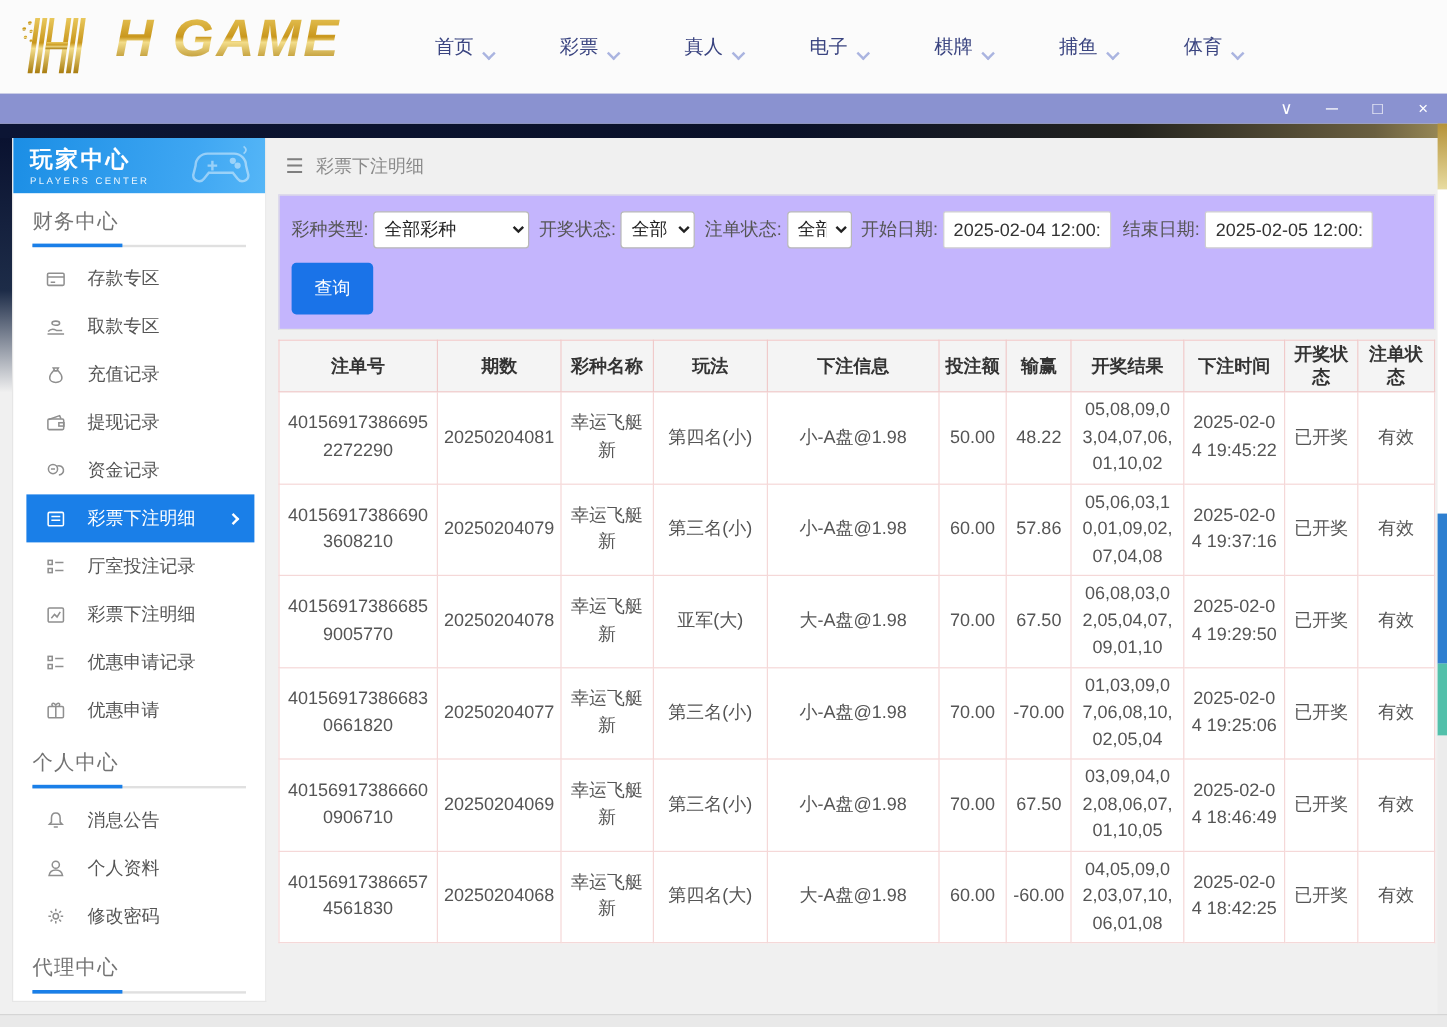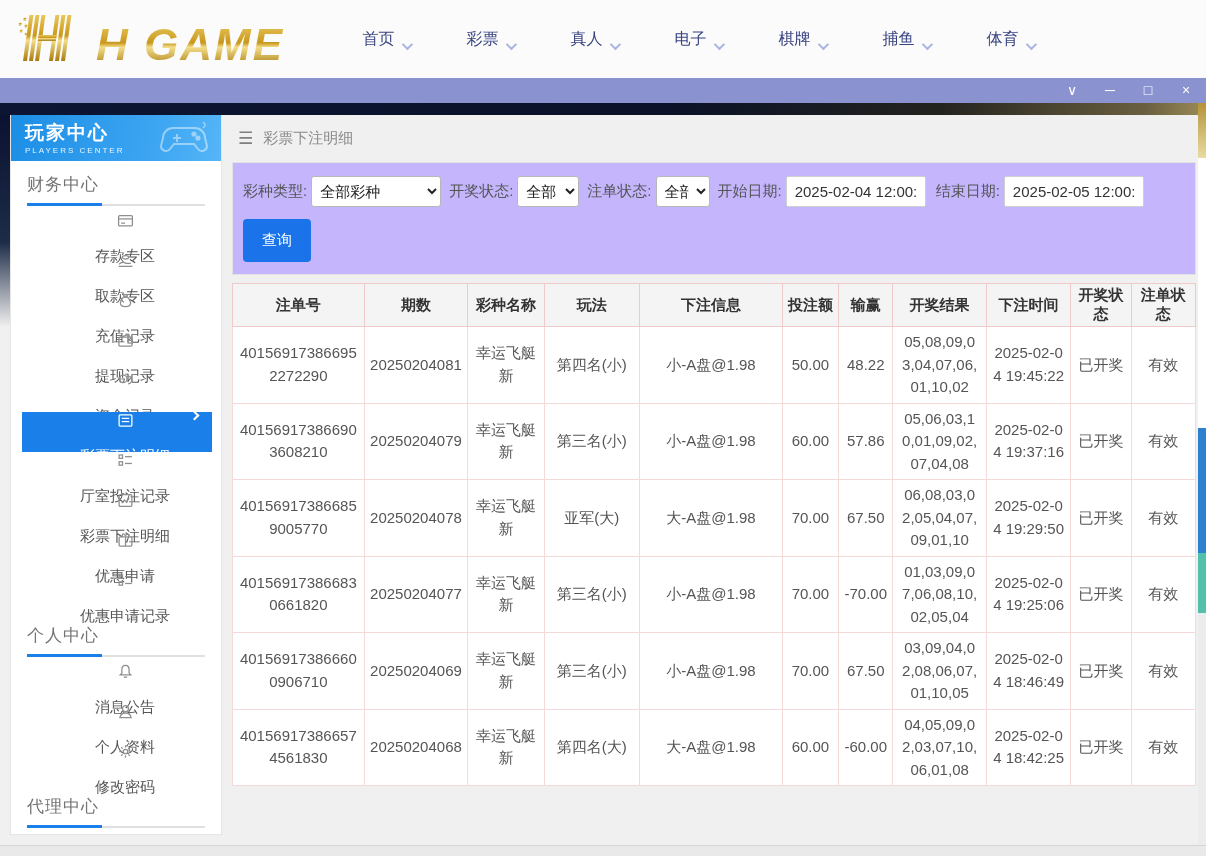--- a/index.html
+++ b/index.html
@@ -2,21 +2,21 @@
 <html><head>
 <meta charset="utf-8">
 <style>
   * { margin:0; padding:0; box-sizing:border-box; }
   html,body { width:1206px; height:856px; overflow:hidden; }
   body { font-family:"Liberation Sans","DejaVu Sans",sans-serif; background:#f0f0f0; }
   .app { position:relative; width:1206px; height:856px; background:#f0f0f0; overflow:hidden; }
 
   
   .top-header { height:78px; background:#fbfbfb; display:flex; align-items:center; }
-  .logo { margin-left:16px; display:flex; align-items:flex-end; width:268px; }
+  .logo { margin-left:16px; display:flex; align-items:flex-start; width:268px; }
   .logo-mark { margin-right:6px; }
   .logo-text { font-size:44px; font-weight:bold; font-style:italic; letter-spacing:2px;
     background:linear-gradient(180deg,#e9c85c 0%,#c9971d 45%,#f3dd8a 55%,#a97d10 100%);
     -webkit-background-clip:text; background-clip:text; color:transparent; line-height:1; }
   .main-nav { display:flex; margin-left:50px; }
   .nav-item { width:104px; display:flex; align-items:flex-end; justify-content:center; gap:7px;
     color:#3a4480; font-size:16px; cursor:pointer; }
   .chev { width:8px; height:8px; border-right:2px solid #aab4e0; border-bottom:2px solid #aab4e0;
     transform:rotate(45deg) translateY(-2px); display:inline-block; }
 
@@ -38,21 +38,21 @@
   .sidebar { width:212px; margin-left:10px; background:#fff; border:1px solid #e6e6e6; border-top:none; overflow:hidden; flex:none; }
   .sb-header { height:46px; background:linear-gradient(100deg,#1b8ee5 0%,#3ea6f2 70%,#55b6f7 100%);
     color:#fff; padding:5px 12px 0 14px; position:relative; overflow:hidden; }
   .sb-title { font-size:19px; font-weight:bold; letter-spacing:2px; }
   .sb-sub { font-size:8px; letter-spacing:2px; opacity:.9; }
   .sb-gamepad { position:absolute; right:10px; top:5px; opacity:.45; }
   .sb-section-title { font-size:17px; color:#737373; margin:12px 16px 8px; letter-spacing:1px; }
   .sb-rule { height:2px; background:#e0e0e0; margin:0 16px 6px; position:relative; }
   .sb-rule::after { content:""; position:absolute; left:0; top:-1px; width:42%; height:3px; background:#1a7fe8; }
   .sb-item { height:40px; display:flex; align-items:center; margin:0 9px 0 11px; padding-left:16px;
-    gap:18px; color:#555; font-size:15px; cursor:pointer; position:relative;flex-direction:column; }
+    gap:18px; color:#555; font-size:15px; cursor:pointer; position:relative; }
   .sb-item .sb-ico { width:17px; height:17px; flex:none; display:flex; align-items:center; }
   .sb-item svg { stroke:#8f8f8f; fill:none; stroke-width:1.2; }
   .sb-item.active { background:#1a7fe8; color:#fff; }
   .sb-item.active svg { stroke:#fff; }
   .sb-item .right-chev { position:absolute; right:14px; width:7px; height:7px;
     border-right:2px solid #fff; border-top:2px solid #fff; transform:rotate(45deg); }
 
   
   .main { flex:1; margin:0 10px; min-width:0; }
   .breadcrumb { height:47px; display:flex; align-items:center; gap:10px; color:#8a8a8a; font-size:15px; padding-left:6px; }
@@ -262,37 +262,37 @@
               <svg width="17" height="17" viewBox="0 0 16 16">
                 <rect x="2" y="2.5" width="12" height="11" rx="1"></rect>
                 <polyline points="4.5,10.5 7,7.5 9,9.5 11.5,5.5"></polyline>
               </svg>
             </span>
             <span>彩票下注明细</span>
           </div>
           <div class="sb-item">
             <span class="sb-ico">
               <svg width="17" height="17" viewBox="0 0 16 16">
-                <rect x="2" y="4.5" width="12" height="8.8" rx="1"></rect>
-                <line x1="8" y1="4.5" x2="8" y2="13.3"></line>
-                <path d="M5.6 4.3C4 2.8 5.6 1 7 2.3L8 3.4l1-1.1c1.4-1.3 3 .5 1.4 2"></path>
-              </svg>
-            </span>
-            <span>优惠申请</span>
-          </div>
-          <div class="sb-item">
-            <span class="sb-ico">
-              <svg width="17" height="17" viewBox="0 0 16 16">
                 <rect x="2" y="2.8" width="3.2" height="3.2"></rect>
                 <line x1="7.5" y1="4.4" x2="14" y2="4.4"></line>
                 <rect x="2" y="9.2" width="3.2" height="3.2"></rect>
                 <line x1="7.5" y1="10.8" x2="14" y2="10.8"></line>
               </svg>
             </span>
             <span>优惠申请记录</span>
+          </div>
+          <div class="sb-item">
+            <span class="sb-ico">
+              <svg width="17" height="17" viewBox="0 0 16 16">
+                <rect x="2" y="4.5" width="12" height="8.8" rx="1"></rect>
+                <line x1="8" y1="4.5" x2="8" y2="13.3"></line>
+                <path d="M5.6 4.3C4 2.8 5.6 1 7 2.3L8 3.4l1-1.1c1.4-1.3 3 .5 1.4 2"></path>
+              </svg>
+            </span>
+            <span>优惠申请</span>
           </div>
           <div class="sb-section-title">个人中心</div>
           <div class="sb-rule"></div>
           <div class="sb-item">
             <span class="sb-ico">
               <svg width="17" height="17" viewBox="0 0 16 16">
                 <path d="M8 2.3c-2.4 0-3.4 2-3.4 4v3.2L3 11.2h10l-1.6-1.7V6.3c0-2-1-4-3.4-4z"></path>
                 <line x1="6.4" y1="13.3" x2="9.6" y2="13.3"></line>
               </svg>
             </span>

